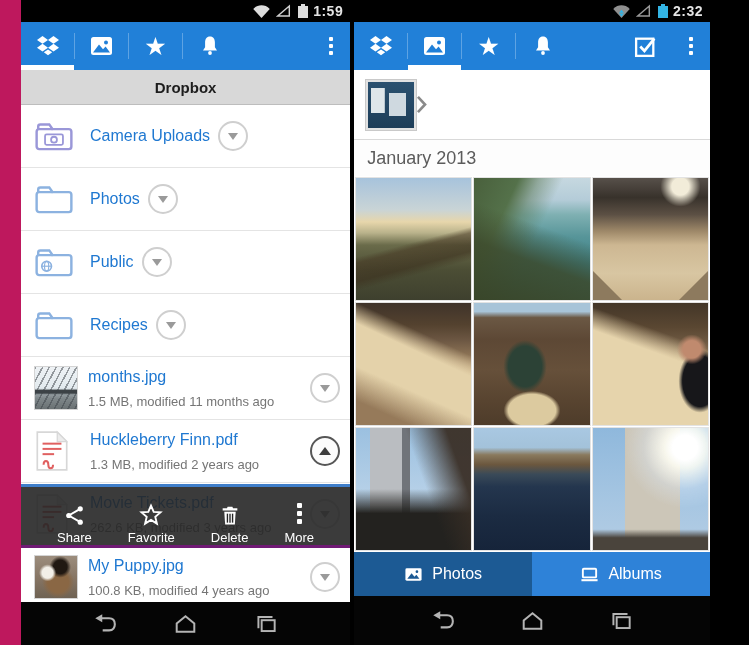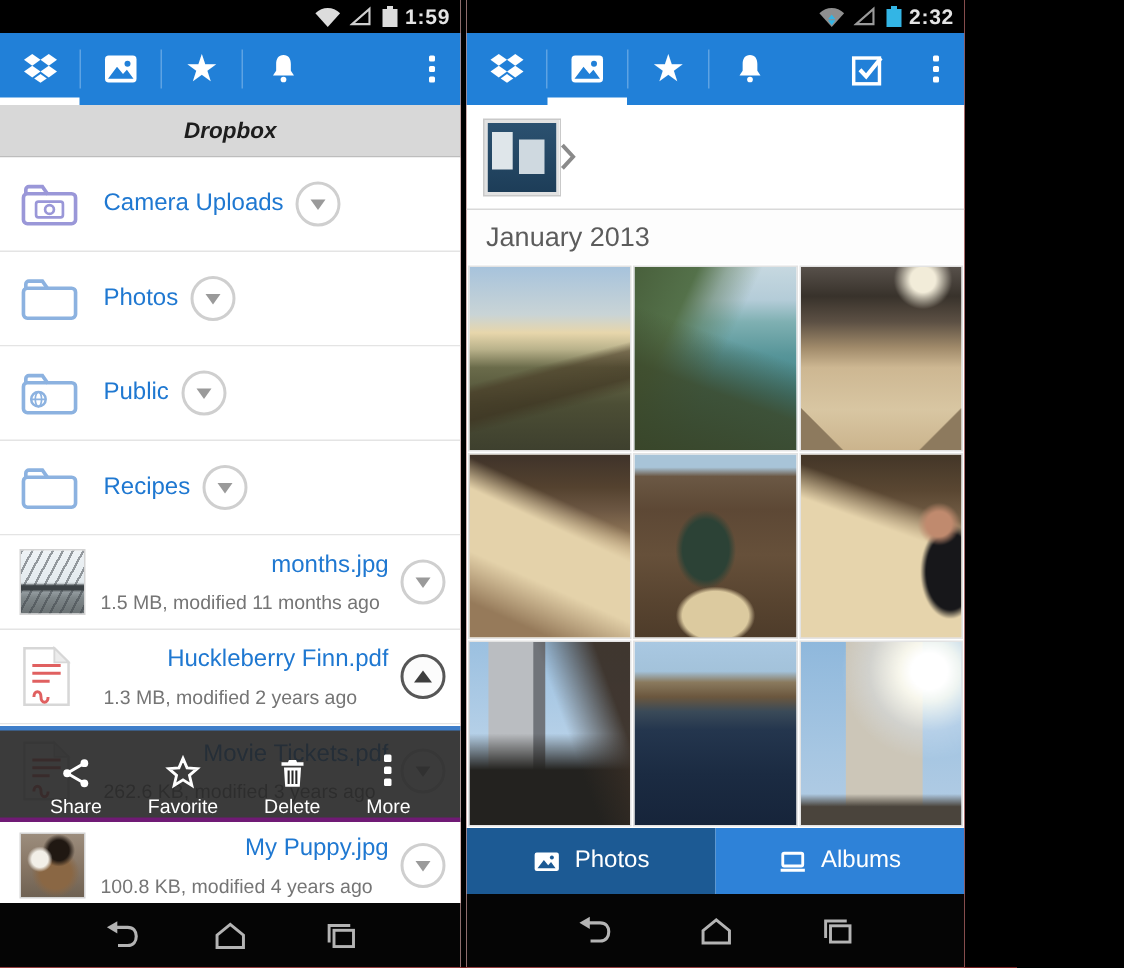--- a/index.html
+++ b/index.html
@@ -1,17 +1,17 @@
 <!DOCTYPE html>
 <html><head>
 <meta charset="utf-8">
 <style>
   * { margin:0; padding:0; box-sizing:border-box; }
   body { font-family:"Liberation Sans", sans-serif; background:#000; }
-  .stage { width:643px; height:645px; display:flex; position:relative; background:#ef4444; overflow:hidden; }
+  .stage { width:710px; height:645px; display:flex; position:relative; background:#be185d; overflow:hidden;padding-left:21px; }
   .screen { position:relative; height:645px; background:#fff; overflow:hidden; }
   .screen.left { width:358px; }
   .screen.right { width:387px; }
   .divider { width:4px; height:645px; background:#000; flex:0 0 auto; }
 
   
   .statusbar { height:22px; background:#000; display:flex; align-items:center; justify-content:flex-end; gap:5px; padding:0 7px; }
   .sb-time { color:#e4e4e4; font-size:14px; font-weight:bold; letter-spacing:.5px; }
   .sb-batt { width:10px; height:14px; position:relative; margin-left:2px; }
   .sb-batt .cap { position:absolute; top:0; left:3px; width:4px; height:2px; }
@@ -23,27 +23,27 @@
   .toolbar { height:48px; background:#2180d8; display:flex; align-items:stretch; position:relative; }
   .tb-tab { width:53px; display:flex; align-items:center; justify-content:center; position:relative; cursor:pointer; }
   .tb-tab.active::after { content:""; position:absolute; left:0; right:0; bottom:0; height:5px; background:#fff; }
   .tb-sep { width:1px; height:26px; background:rgba(255,255,255,.28); align-self:center; }
   .tb-spacer { flex:1; }
   .tb-star { color:#fff; font-size:25px; line-height:1; }
   .tb-overflow { width:38px; display:flex; flex-direction:column; align-items:center; justify-content:center; gap:3px; cursor:pointer; }
   .tb-overflow i { width:4px; height:4px; background:#fff; border-radius:1px; }
 
   
-  .page-header { height:35px; background:#d8d8d8; border-bottom:1px solid #bdbdbd; display:flex; align-items:center; justify-content:center;font-style:italic; }
+  .page-header { height:35px; background:#d8d8d8; border-bottom:1px solid #bdbdbd; display:flex; align-items:center; justify-content:center; }
   .page-header span { font-size:15px; font-weight:bold; color:#1d1d1d; }
   .file-list { position:absolute; top:105px; bottom:43px; left:0; right:0; overflow:hidden; background:#fff; }
   .row { height:63px; display:flex; align-items:center; padding:0 10px 0 13px; border-bottom:1px solid #e4e4e4; background:#fff; }
   .ficon { width:46px; flex:0 0 46px; display:flex; align-items:center; }
   .fcol { flex:1; min-width:0; padding-left:10px; }
-  .fname { display:block; color:#1f78d1; font-size:16px; white-space:nowrap; overflow:hidden;text-align:right; }
+  .fname { display:block; color:#1f78d1; font-size:16px; white-space:nowrap; overflow:hidden; }
   .fmeta { display:block; color:#757575; font-size:13px; margin-top:8px; white-space:nowrap; }
   .folder-row .fname { padding-left:10px; }
   .thumb { width:44px; height:44px; flex:0 0 44px; border:1px solid #d4d4d4; }
   .dd-btn { width:30px; height:30px; flex:0 0 30px; border:2px solid #cfcfcf; border-radius:50%; display:flex; align-items:center; justify-content:center; margin-left:8px; background:#fff; cursor:pointer; }
   .caret-down { width:0; height:0; border-left:5px solid transparent; border-right:5px solid transparent; border-top:7px solid #9a9a9a; }
   .caret-up { width:0; height:0; border-left:6px solid transparent; border-right:6px solid transparent; border-bottom:8px solid #3e3e3e; }
   .dd-btn.expanded { border-color:#565656; position:relative; z-index:6; background:#fcfcfc; }
 
   
   .action-overlay { position:absolute; left:0; right:0; top:484px; height:64px; background:rgba(38,38,38,.9);

